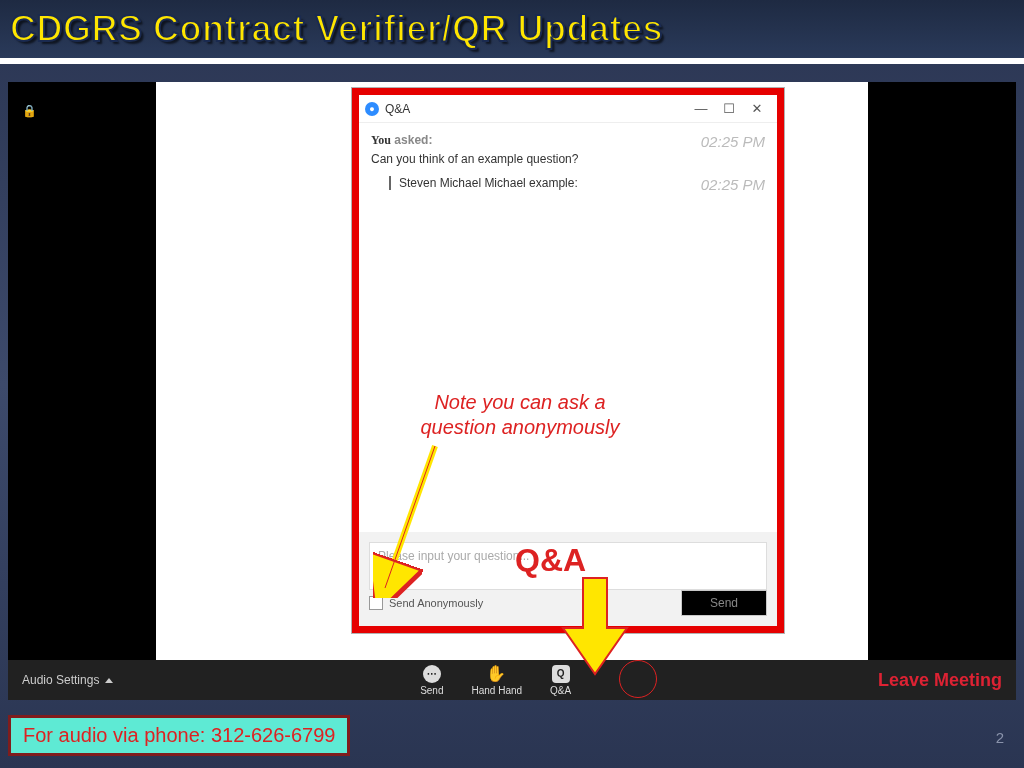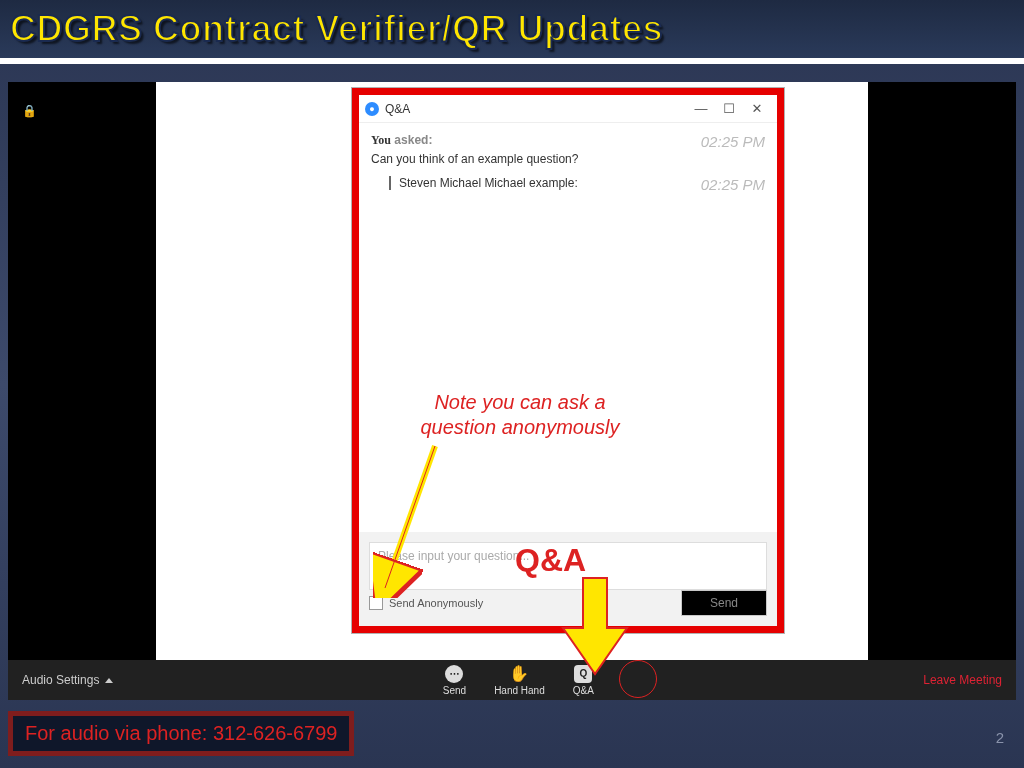--- a/index.html
+++ b/index.html
@@ -38,21 +38,21 @@
     background: #212121; display:flex; align-items:center; color:#ccc; font-size:12px;
     padding: 0 14px;
   }
   .audio-settings { display:flex; align-items:center; gap:6px; }
   .chevron-up { display:inline-block; width:0; height:0; border-left:4px solid transparent; border-right:4px solid transparent; border-bottom:5px solid #ccc; }
   .toolbar-center { flex:1; display:flex; justify-content:center; gap:28px; }
   .tb-item { display:flex; flex-direction:column; align-items:center; gap:2px; font-size:10px; color:#ddd; cursor:pointer; position:relative; }
   .tb-item .ticon { width:18px; height:18px; background:#ddd; border-radius:4px; display:flex; align-items:center; justify-content:center; font-size:10px; color:#222; font-weight:bold;}
   .tb-chat .ticon { border-radius:50%; }
   .tb-hand .ticon { background:transparent; color:#ddd; font-size:16px; }
-  .leave-meeting { color:#d23; font-weight:normal; font-size:12px; cursor:pointer; }
+  .leave-meeting { color:#d23; font-weight:bold; font-size:18px; cursor:pointer; }
 
   .qa-circle { position:absolute; width:38px; height:38px; border:1.5px solid #d22; border-radius:50%; left:611px; bottom:2px; }
 
   .red-frame {
     position: absolute; left: 352px; top: 88px;
     width: 432px; height: 545px;
     border: 7px solid #e60000;
     box-shadow: 0 0 0 1px rgba(0,0,0,0.3);
   }
   .qa-window { position:absolute; inset:0; background:#fff; display:flex; flex-direction:column; font-size:12px; color:#333; }
@@ -75,21 +75,21 @@
 
   .annot-note { position:absolute; left:400px; top:390px; width:240px; text-align:center; color:#d22; font-style:italic; font-size:20px; line-height:1.25; z-index:5; pointer-events:none; }
   .annot-qa { position:absolute; left:515px; top:542px; color:#d22; font-weight:900; font-size:32px; z-index:6; pointer-events:none; }
 
   .arrow-svg { position:absolute; z-index:5; pointer-events:none; }
   #arrow1 { left:373px; top:438px; width:80px; height:160px; }
   #arrow2 { left:555px; top:574px; width:80px; height:106px; }
 
   .footer-phone {
     position:absolute; left:8px; bottom:12px;
-    background:#0f172a; border:5px solid #7f1d1d;
+    background:#5eead4; border:3px solid #7f1d1d;
     padding:6px 12px; color:#d22; font-size:20px;
   }
   .page-num { position:absolute; right:20px; bottom:22px; color:#8a93ab; font-size:15px; }
 </style>
 </head>
 <body>
 
 <div class="title-bar">
   <h1>CDGRS Contract Verifier/QR Updates</h1>
 </div>

